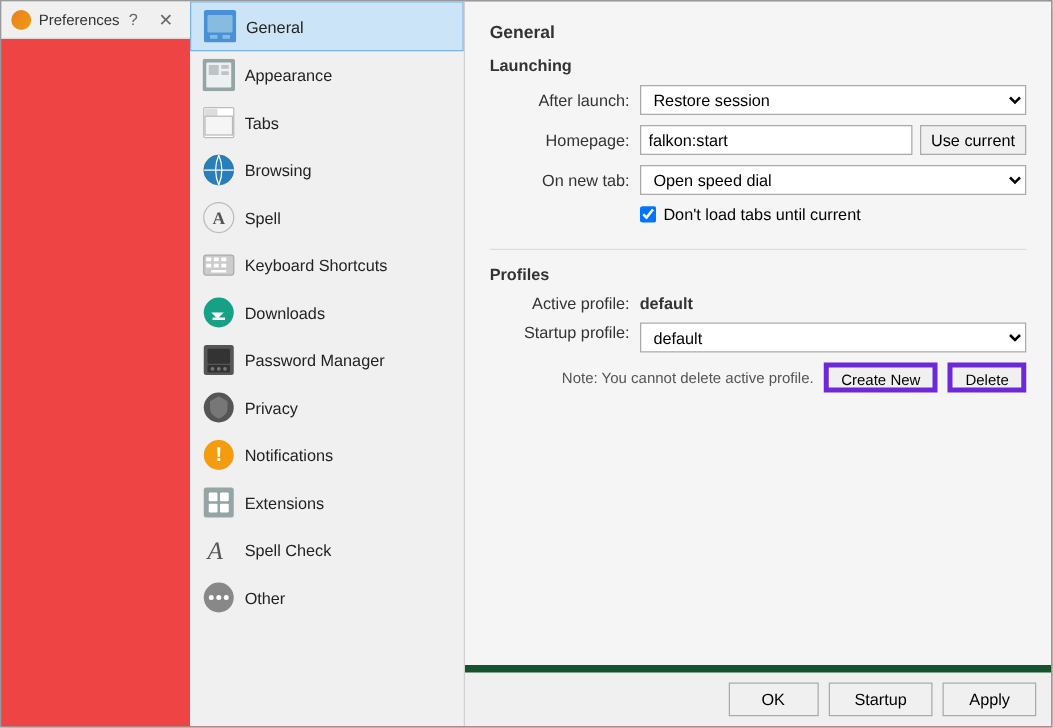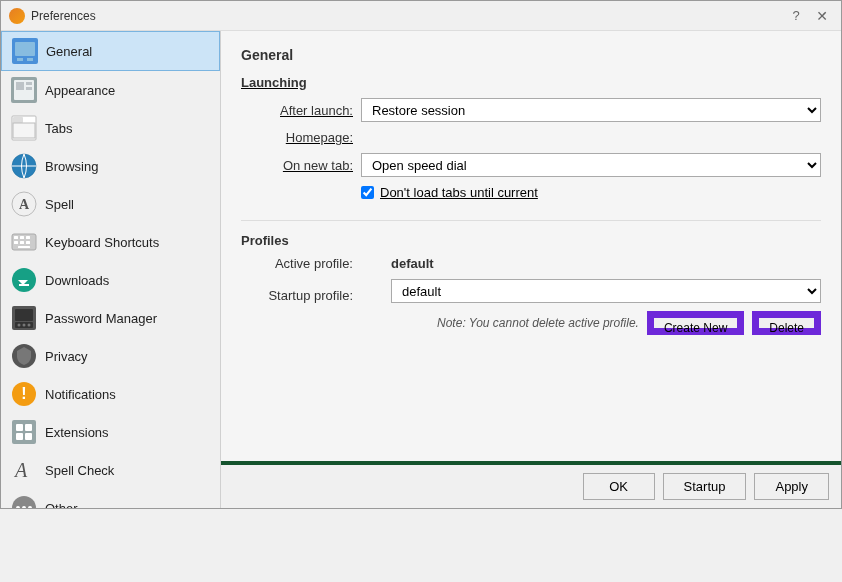--- a/index.html
+++ b/index.html
@@ -5,25 +5,24 @@
     * { box-sizing: border-box; margin: 0; padding: 0; }
     body {
       font-family: 'Segoe UI', Arial, sans-serif;
       font-size: 13px;
       background: #f0f0f0;
       user-select: none;
     }
 
     .window {
       width: 842px;
-      height: 509px;
+      height: 582px;
       background: #ef4444;
       border: 1px solid #999;
       display: flex;
-      flex-direction: column;
       box-shadow: 2px 2px 8px rgba(0,0,0,0.3);
     }
 
     .titlebar {
       background: #f0f0f0;
       height: 30px;
       display: flex;
       align-items: center;
       padding: 0 8px;
       border-bottom: 1px solid #ddd;
@@ -137,21 +136,20 @@
 
     .section-title {
       font-size: 14px;
       font-weight: bold;
       color: #333;
       margin-bottom: 12px;
     }
 
     .subsection {
       margin-bottom: 20px;
-      text-decoration: underline;
     }
 
     .subsection-title {
       font-weight: bold;
       font-size: 13px;
       color: #333;
       margin-bottom: 8px;
     }
 
     .form-row {
@@ -221,24 +219,23 @@
 
     
     .profiles-section {
       margin-top: 20px;
       border-top: 1px solid #ddd;
       padding-top: 12px;
     }
 
     .profile-row {
       display: flex;
-      align-items: flex-end;
+      align-items: flex-start;
       margin-bottom: 8px;
       padding-left: 10px;
-      gap: 30px;
     }
 
     .profile-label {
       width: 110px;
       font-size: 13px;
       color: #333;
       text-align: right;
       padding-right: 8px;
       flex-shrink: 0;
     }
@@ -254,39 +251,38 @@
       align-items: center;
       justify-content: flex-end;
       gap: 8px;
       margin-top: 8px;
       padding-right: 0;
     }
 
     .note-text {
       font-size: 12px;
       color: #555;
-      font-style: italic;
     }
 
     .small-btn {
       padding: 3px 10px;
-      border: 7px solid #6d28d9;
+      border: 4px solid #6d28d9;
       background: #f0f0f0;
       font-size: 12px;
       cursor: pointer;
       height: 24px;
     }
 
     
     .bottom-bar {
       display: flex;
       justify-content: flex-end;
       align-items: flex-end;
       padding: 8px 12px;
-      border-top: 4px solid #14532d;
+      border-top: 6px solid #14532d;
       background: #f0f0f0;
       gap: 8px;
       flex-shrink: 0;
     }
 
     .action-btn {
       padding: 5px 20px;
       border: 1px solid #aaa;
       background: #f0f0f0;
       font-size: 13px;
@@ -482,20 +478,24 @@
               <select class="dropdown">
                 <option>Restore session</option>
                 <option>Open homepage</option>
                 <option>Open blank page</option>
               </select>
             </div>
           </div>
 
           <div class="form-row">
             <span class="form-label">Homepage:</span>
+            <div class="form-control homepage-row">
+              <input type="text" class="text-input" value="falkon:start" style="">
+              <button class="use-current-btn">Use current</button>
+            </div>
           </div>
 
           <div class="form-row">
             <span class="form-label">On new tab:</span>
             <div class="form-control">
               <select class="dropdown">
                 <option>Open speed dial</option>
                 <option>Open blank page</option>
                 <option>Open homepage</option>
               </select>

